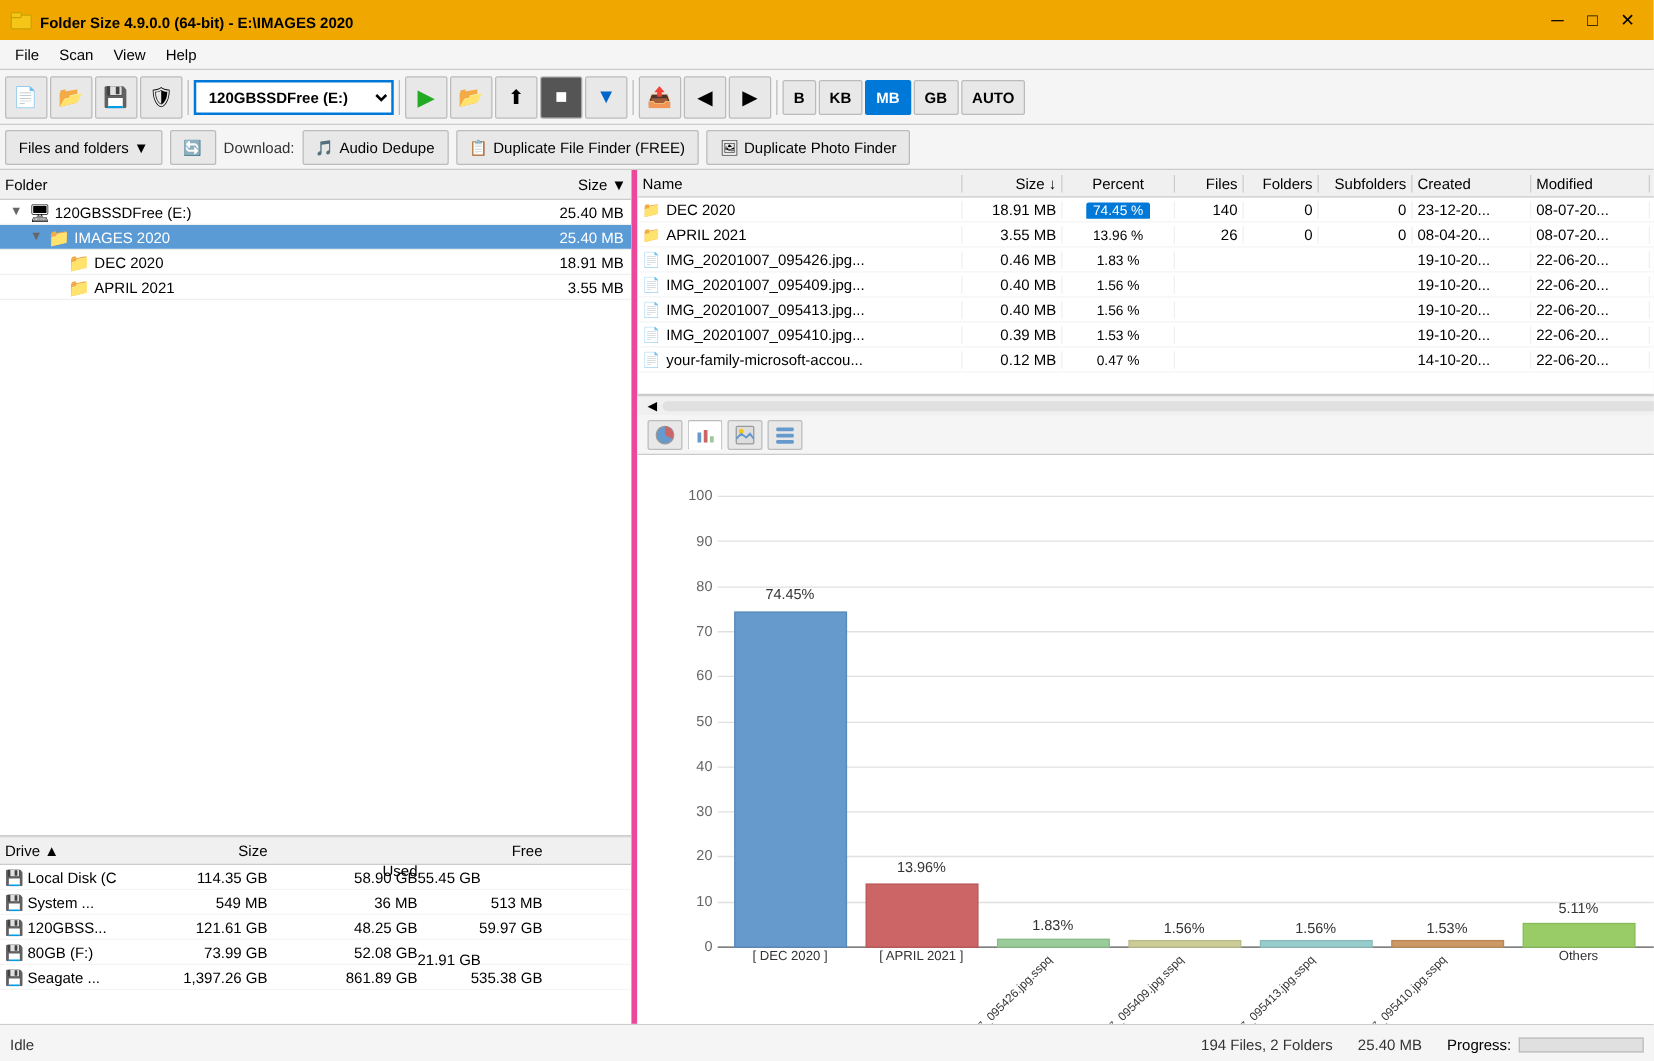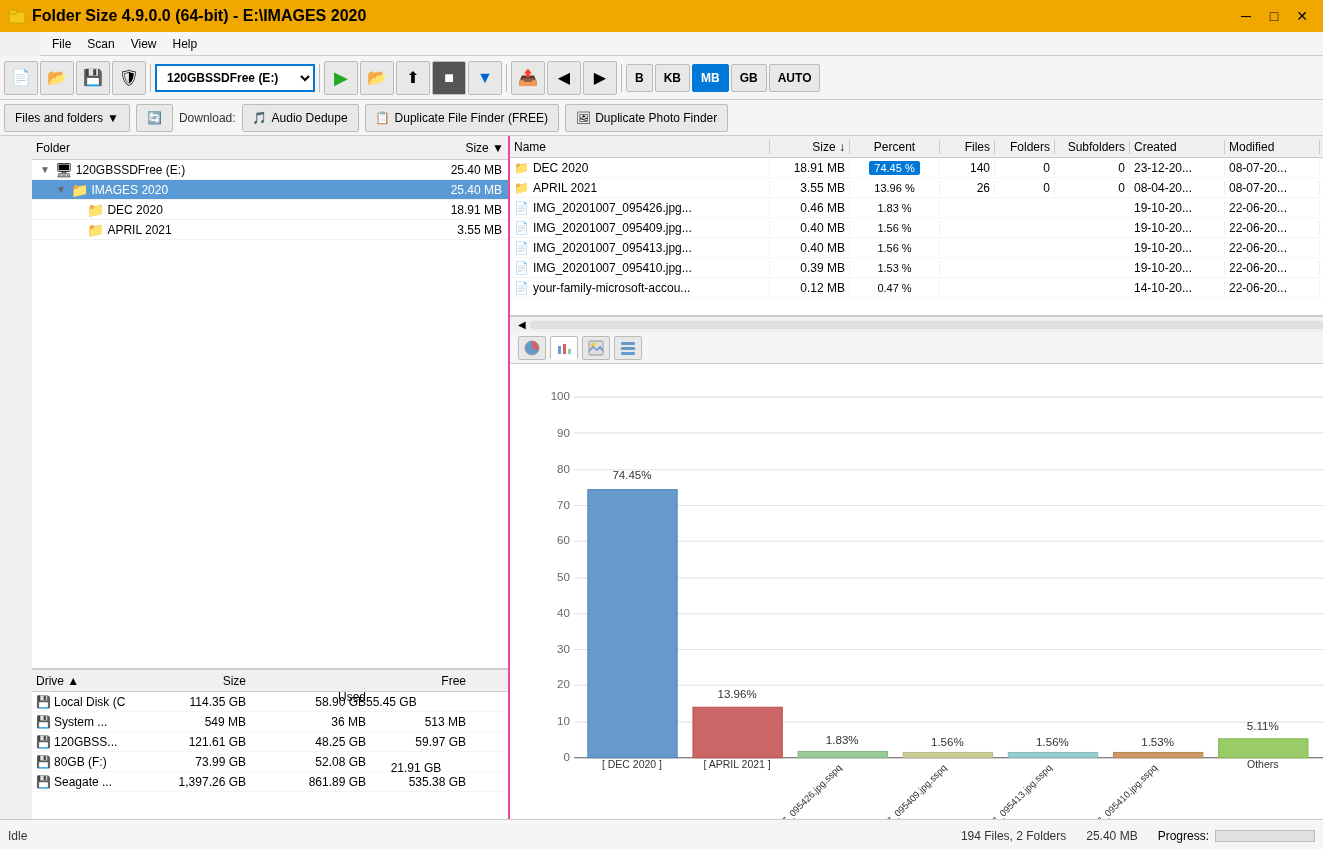--- a/index.html
+++ b/index.html
@@ -7,34 +7,33 @@
     
     
     #titlebar {
       background: #f0a800;
       height: 32px;
       display: flex;
       align-items: center;
       padding: 0 8px;
       justify-content: space-between;
     }
-    #titlebar-left { display: flex; align-items: flex-end; gap: 6px; color: #000; font-size: 16px; font-weight: 600; }
+    #titlebar-left { display: flex; align-items: flex-end; gap: 6px; color: #000; font-size: 12px; font-weight: 600; }
     #titlebar-icon { width: 18px; height: 18px; background: #f0a800; display: flex; align-items: center; justify-content: center; }
     #titlebar-controls { display: flex; gap: 2px; }
     .title-btn { width: 26px; height: 26px; background: transparent; border: none; cursor: pointer; font-size: 14px; display: flex; align-items: center; justify-content: center; color: #000; }
     
     
     #menubar {
       background: #f5f5f5;
       height: 24px;
       display: flex;
       align-items: center;
       padding: 0 4px;
       border-bottom: 1px solid #ccc;
-      margin-left: 40px;
     }
     .menu-item { padding: 2px 8px; cursor: pointer; font-size: 12px; }
     
     
     #toolbar {
       background: #f5f5f5;
       height: 44px;
       display: flex;
       align-items: center;
       padding: 0 4px;
@@ -73,22 +72,21 @@
     }
     .dropdown-btn { display: flex; align-items: center; gap: 4px; }
     
     
     #main { display: flex; height: calc(100vh - 32px - 24px - 44px - 36px - 30px); }
     
     
     #left-panel {
       width: 510px; min-width: 510px;
       display: flex; flex-direction: column;
-      border-right: 2px solid #ec4899;
-      padding-left: 32px;
+      border-right: 5px solid #ec4899;
     }
     #tree-area {
       flex: 1; background: #fff; overflow: auto;
       border-bottom: 1px solid #ccc;
     }
     #tree-header {
       display: flex; align-items: center;
       background: #f0f0f0; border-bottom: 1px solid #ccc;
       padding: 2px 4px; height: 24px;
     }
@@ -354,21 +352,21 @@
     <div class="drive-cell" style="width:120px; text-align:right;">48.25 GB</div>
     <div class="drive-cell" style="width:100px; text-align:right;">59.97 GB</div>
   </div>
           <div class="drive-row">
     <div class="drive-cell drive-cell-name">
       <span>💾</span>
       <span>80GB (F:)</span>
     </div>
     <div class="drive-cell" style="width:120px; text-align:right;">73.99 GB</div>
     <div class="drive-cell" style="width:120px; text-align:right;">52.08 GB</div>
-    <div class="drive-cell" style="width:100px; text-align:center;margin-top:12px;">21.91 GB</div>
+    <div class="drive-cell" style="width:100px; text-align:left;margin-top:12px;">21.91 GB</div>
   </div>
           <div class="drive-row">
     <div class="drive-cell drive-cell-name">
       <span>💾</span>
       <span>Seagate ...</span>
     </div>
     <div class="drive-cell" style="width:120px; text-align:right;">1,397.26 GB</div>
     <div class="drive-cell" style="width:120px; text-align:right;">861.89 GB</div>
     <div class="drive-cell" style="width:100px; text-align:right;">535.38 GB</div>
   </div>

